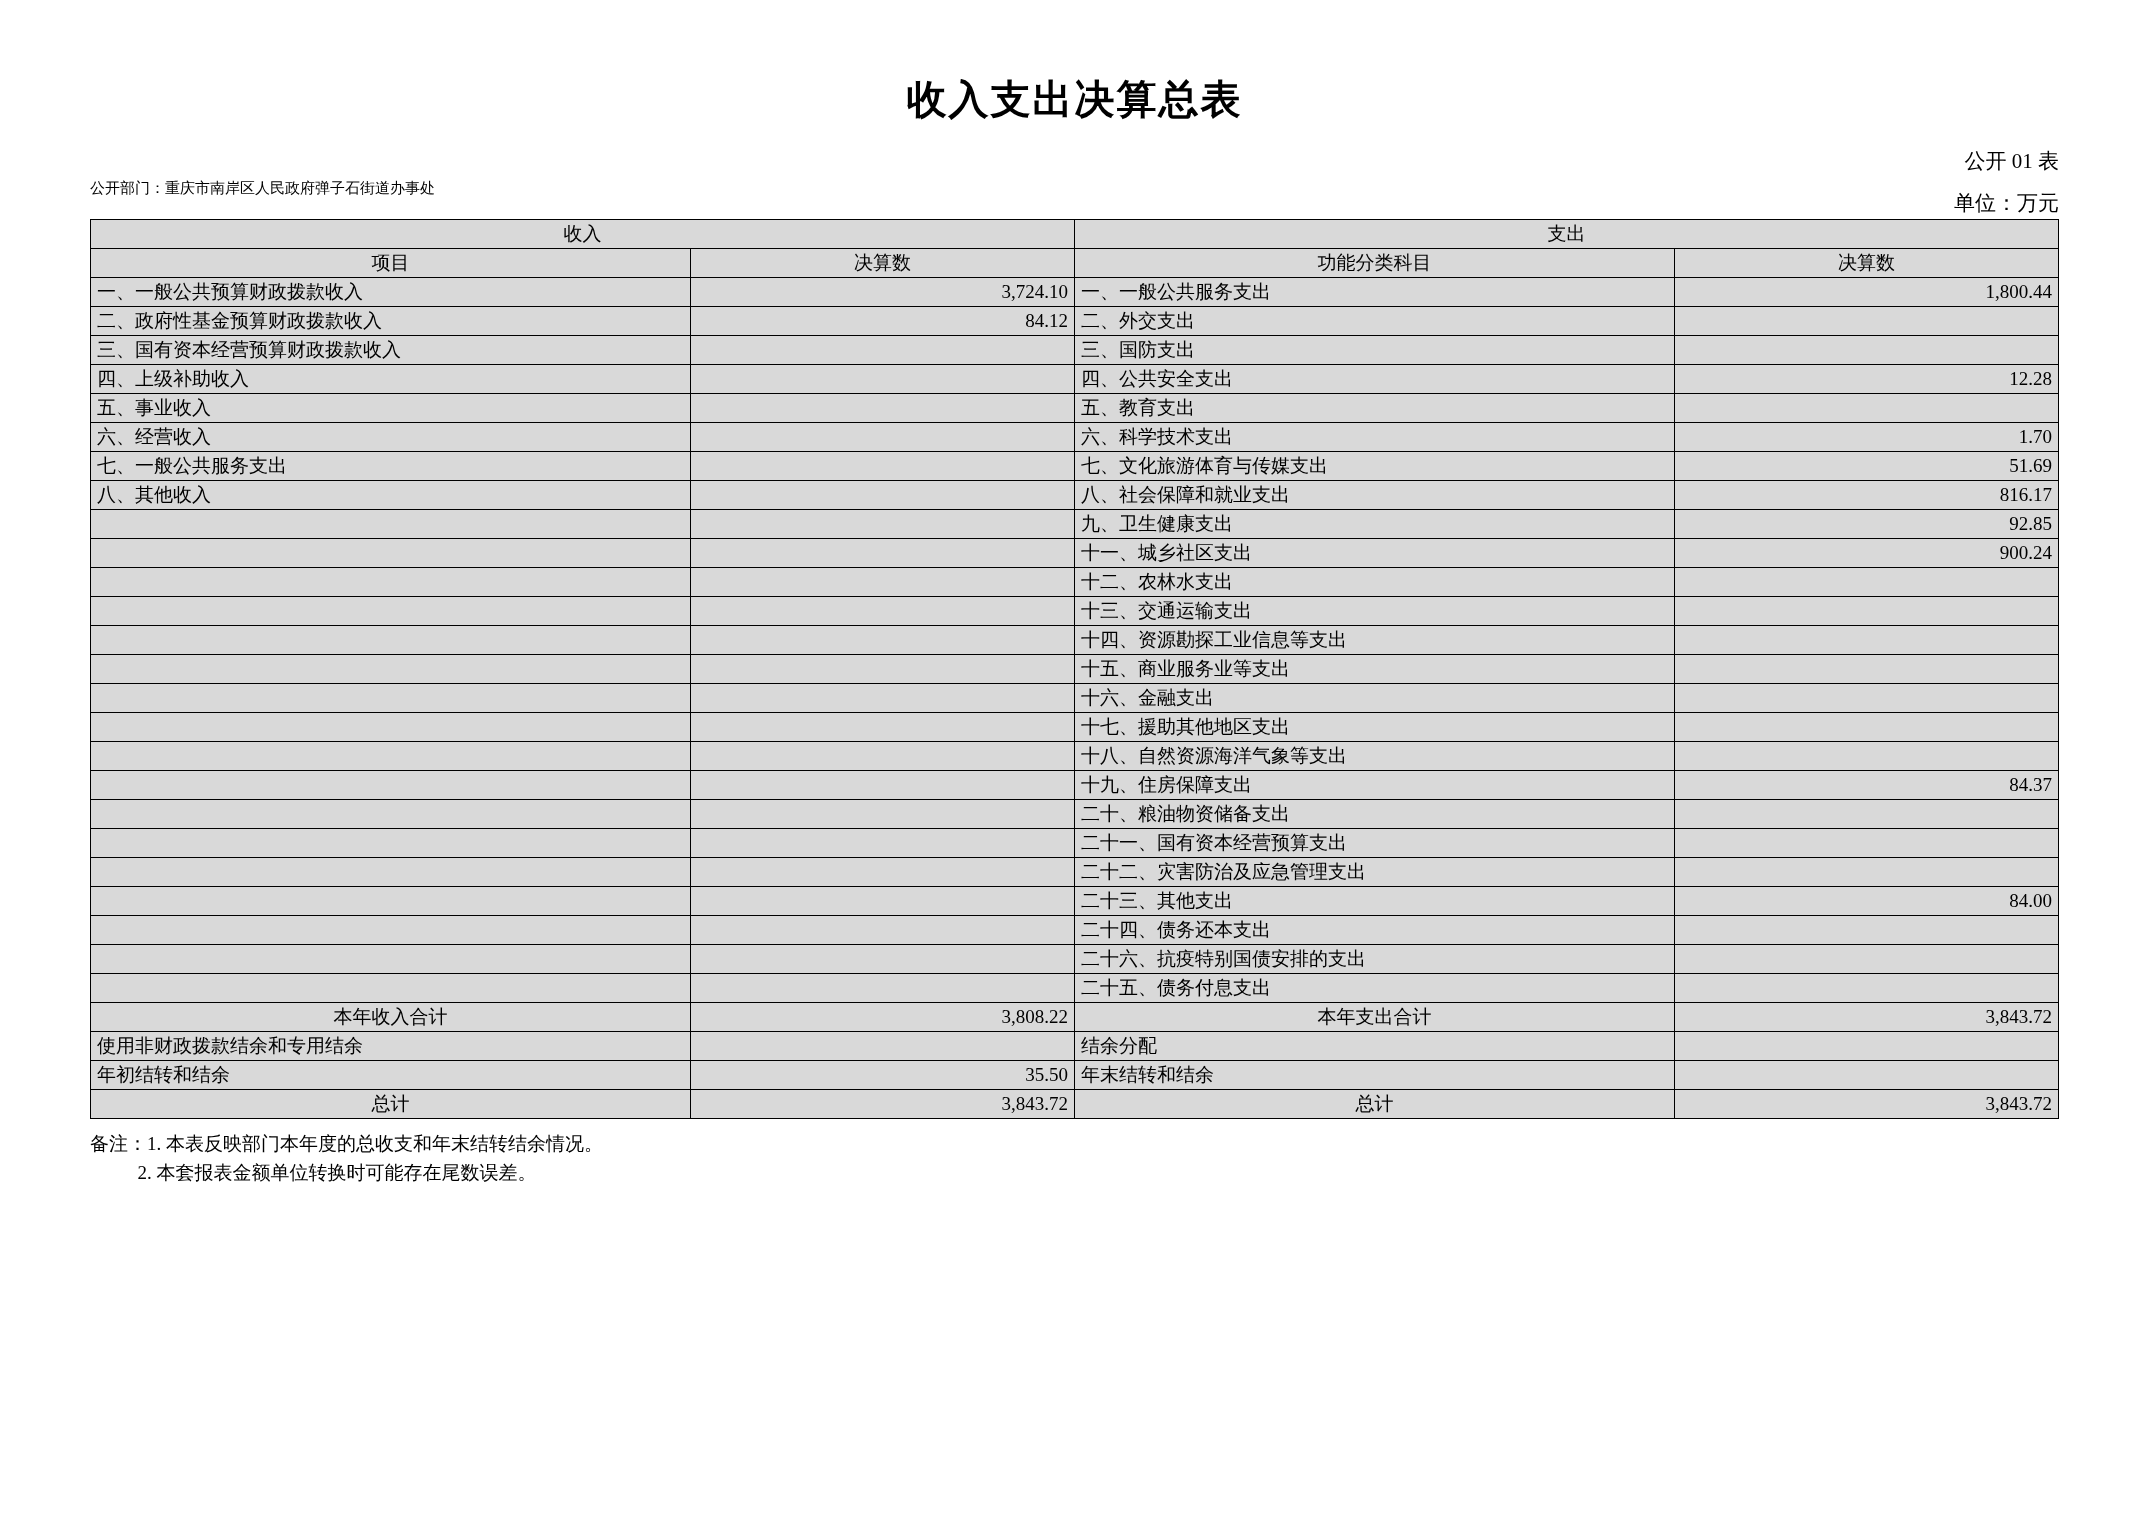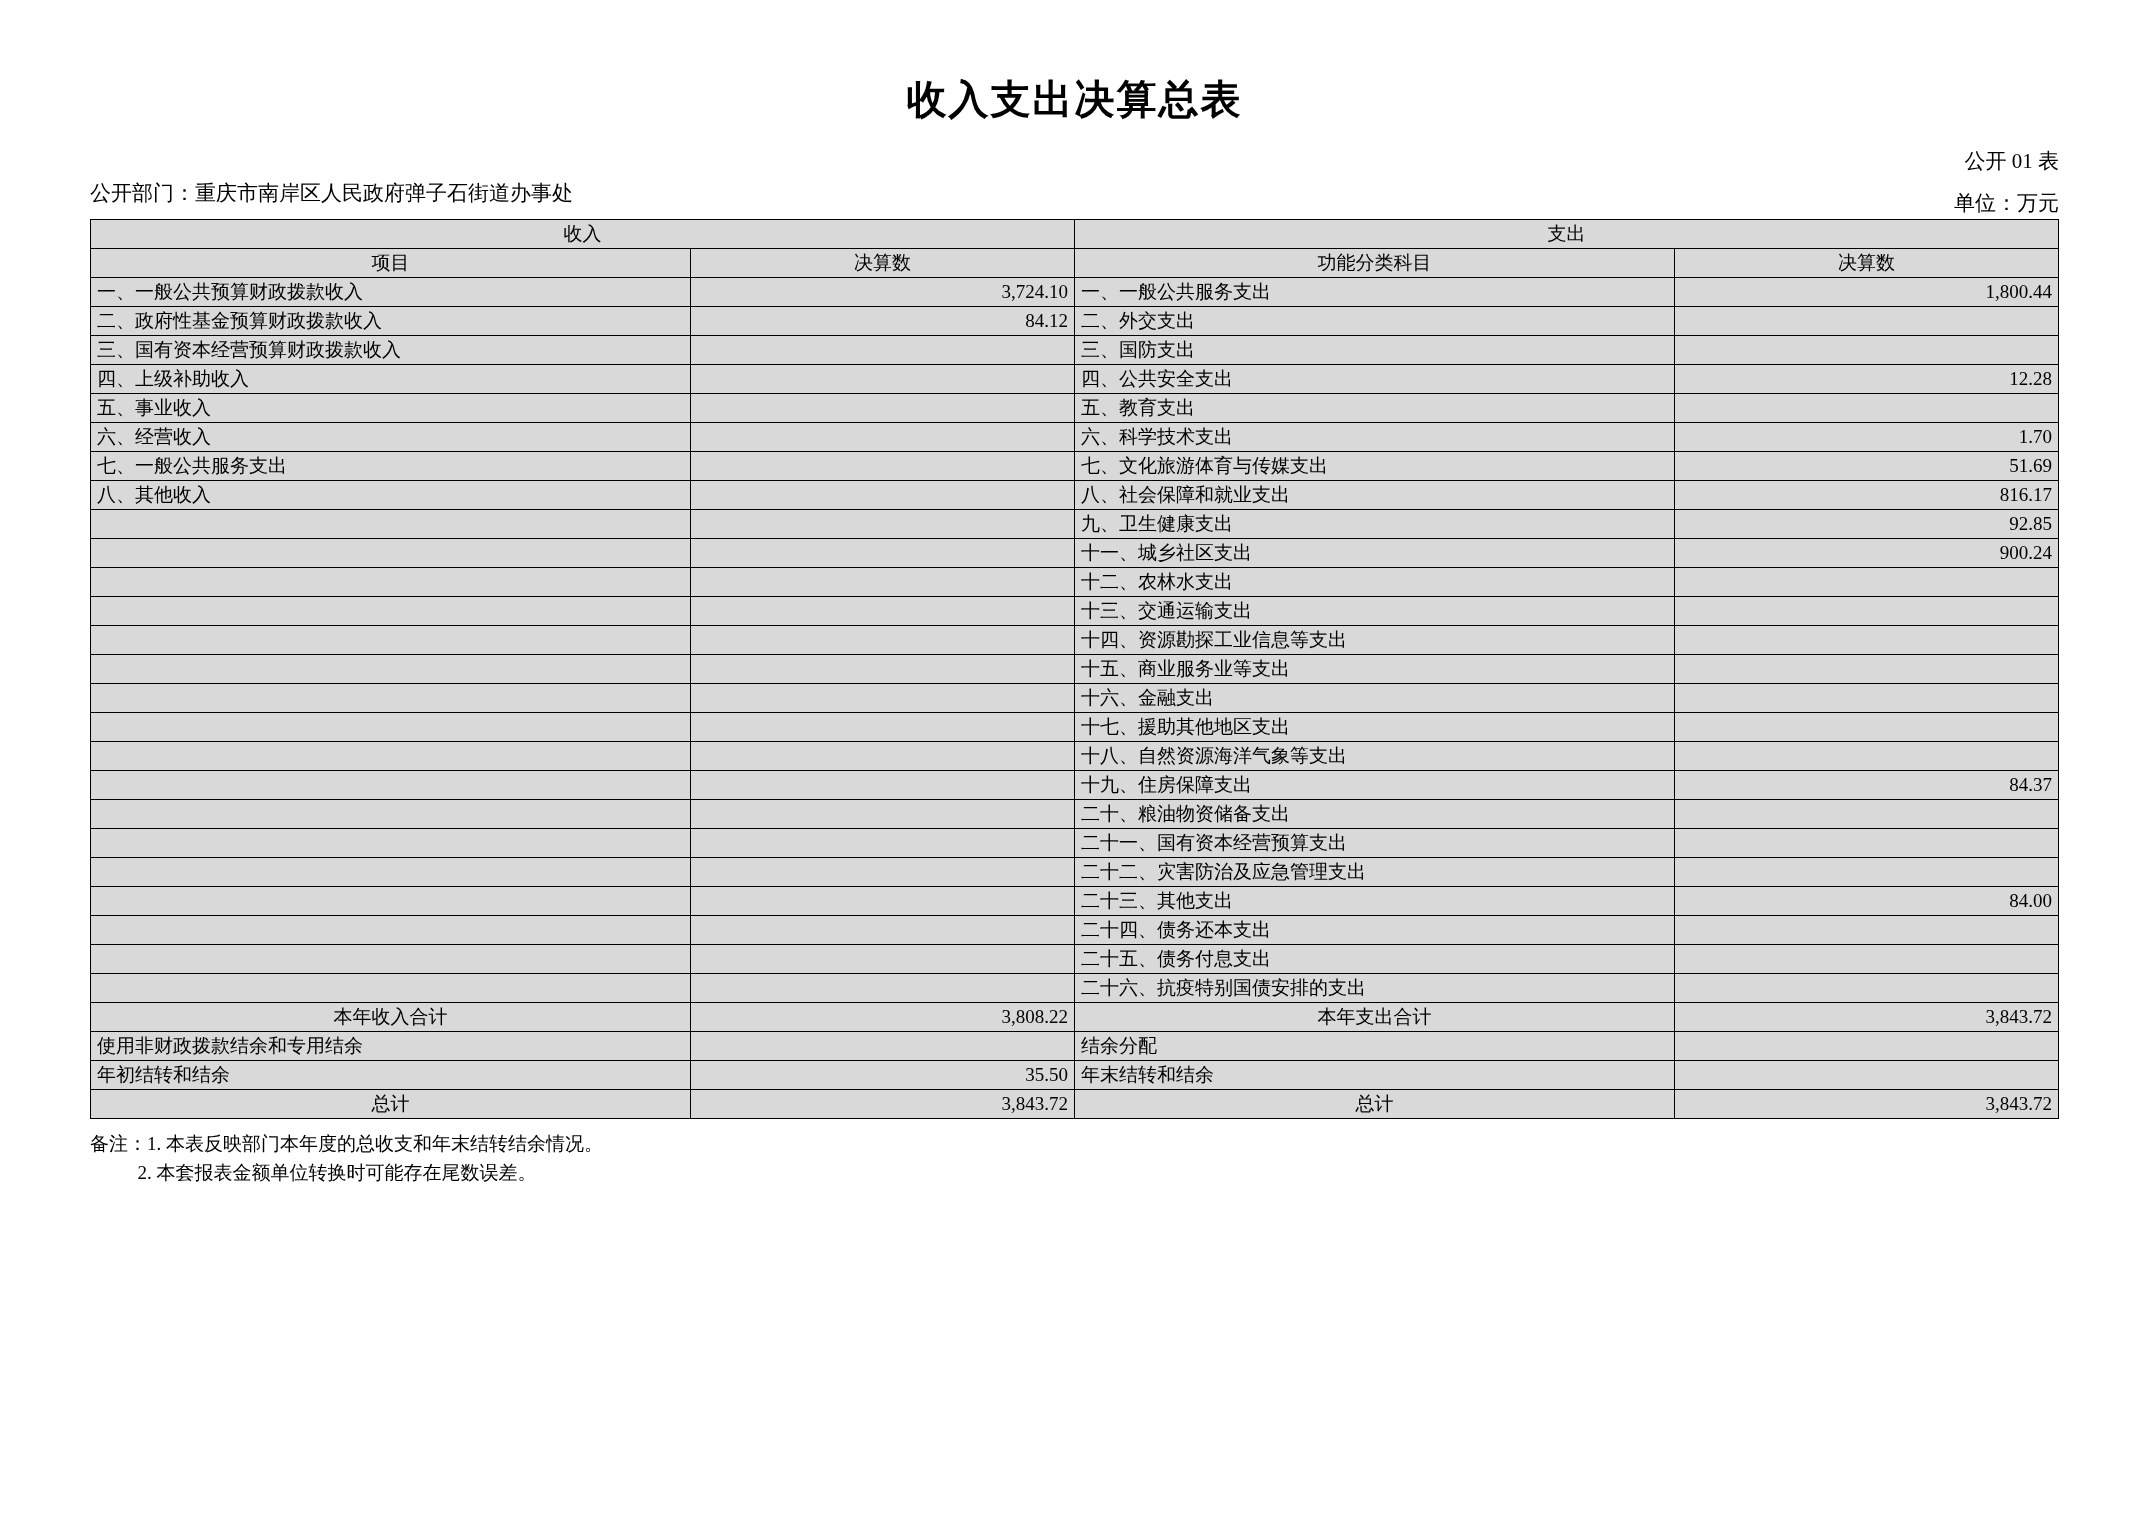--- a/index.html
+++ b/index.html
@@ -38,21 +38,21 @@
   .meta-right-1 {
     position: absolute;
     right: 0;
     top: -16px;
     font-size: 21px;
   }
   .meta-left {
     position: absolute;
     left: 0;
     top: 16px;
-    font-size: 21px;
+    font-size: 15px;
   }
   .meta-right-2 {
     position: absolute;
     right: 0;
     top: 26px;
     font-size: 21px;
   }
   table.main {
     border-collapse: collapse;
     width: 1969px;
@@ -254,27 +254,27 @@
         </tr>
         <tr>
           <td class="lft"></td>
           <td class="rgt white"></td>
           <td class="lft">二十四、债务还本支出</td>
           <td class="rgt white"></td>
         </tr>
         <tr>
           <td class="lft"></td>
           <td class="rgt white"></td>
+          <td class="lft">二十六、抗疫特别国债安排的支出</td>
+          <td class="rgt white"></td>
+        </tr>
+        <tr>
+          <td class="lft"></td>
+          <td class="rgt white"></td>
           <td class="lft">二十五、债务付息支出</td>
-          <td class="rgt white"></td>
-        </tr>
-        <tr>
-          <td class="lft"></td>
-          <td class="rgt white"></td>
-          <td class="lft">二十六、抗疫特别国债安排的支出</td>
           <td class="rgt white"></td>
         </tr>
         <tr>
           <td class="ctr bold">本年收入合计</td>
           <td class="rgt white bold">3,808.22</td>
           <td class="ctr bold">本年支出合计</td>
           <td class="rgt white bold">3,843.72</td>
         </tr>
         <tr>
           <td class="lft">使用非财政拨款结余和专用结余</td>

